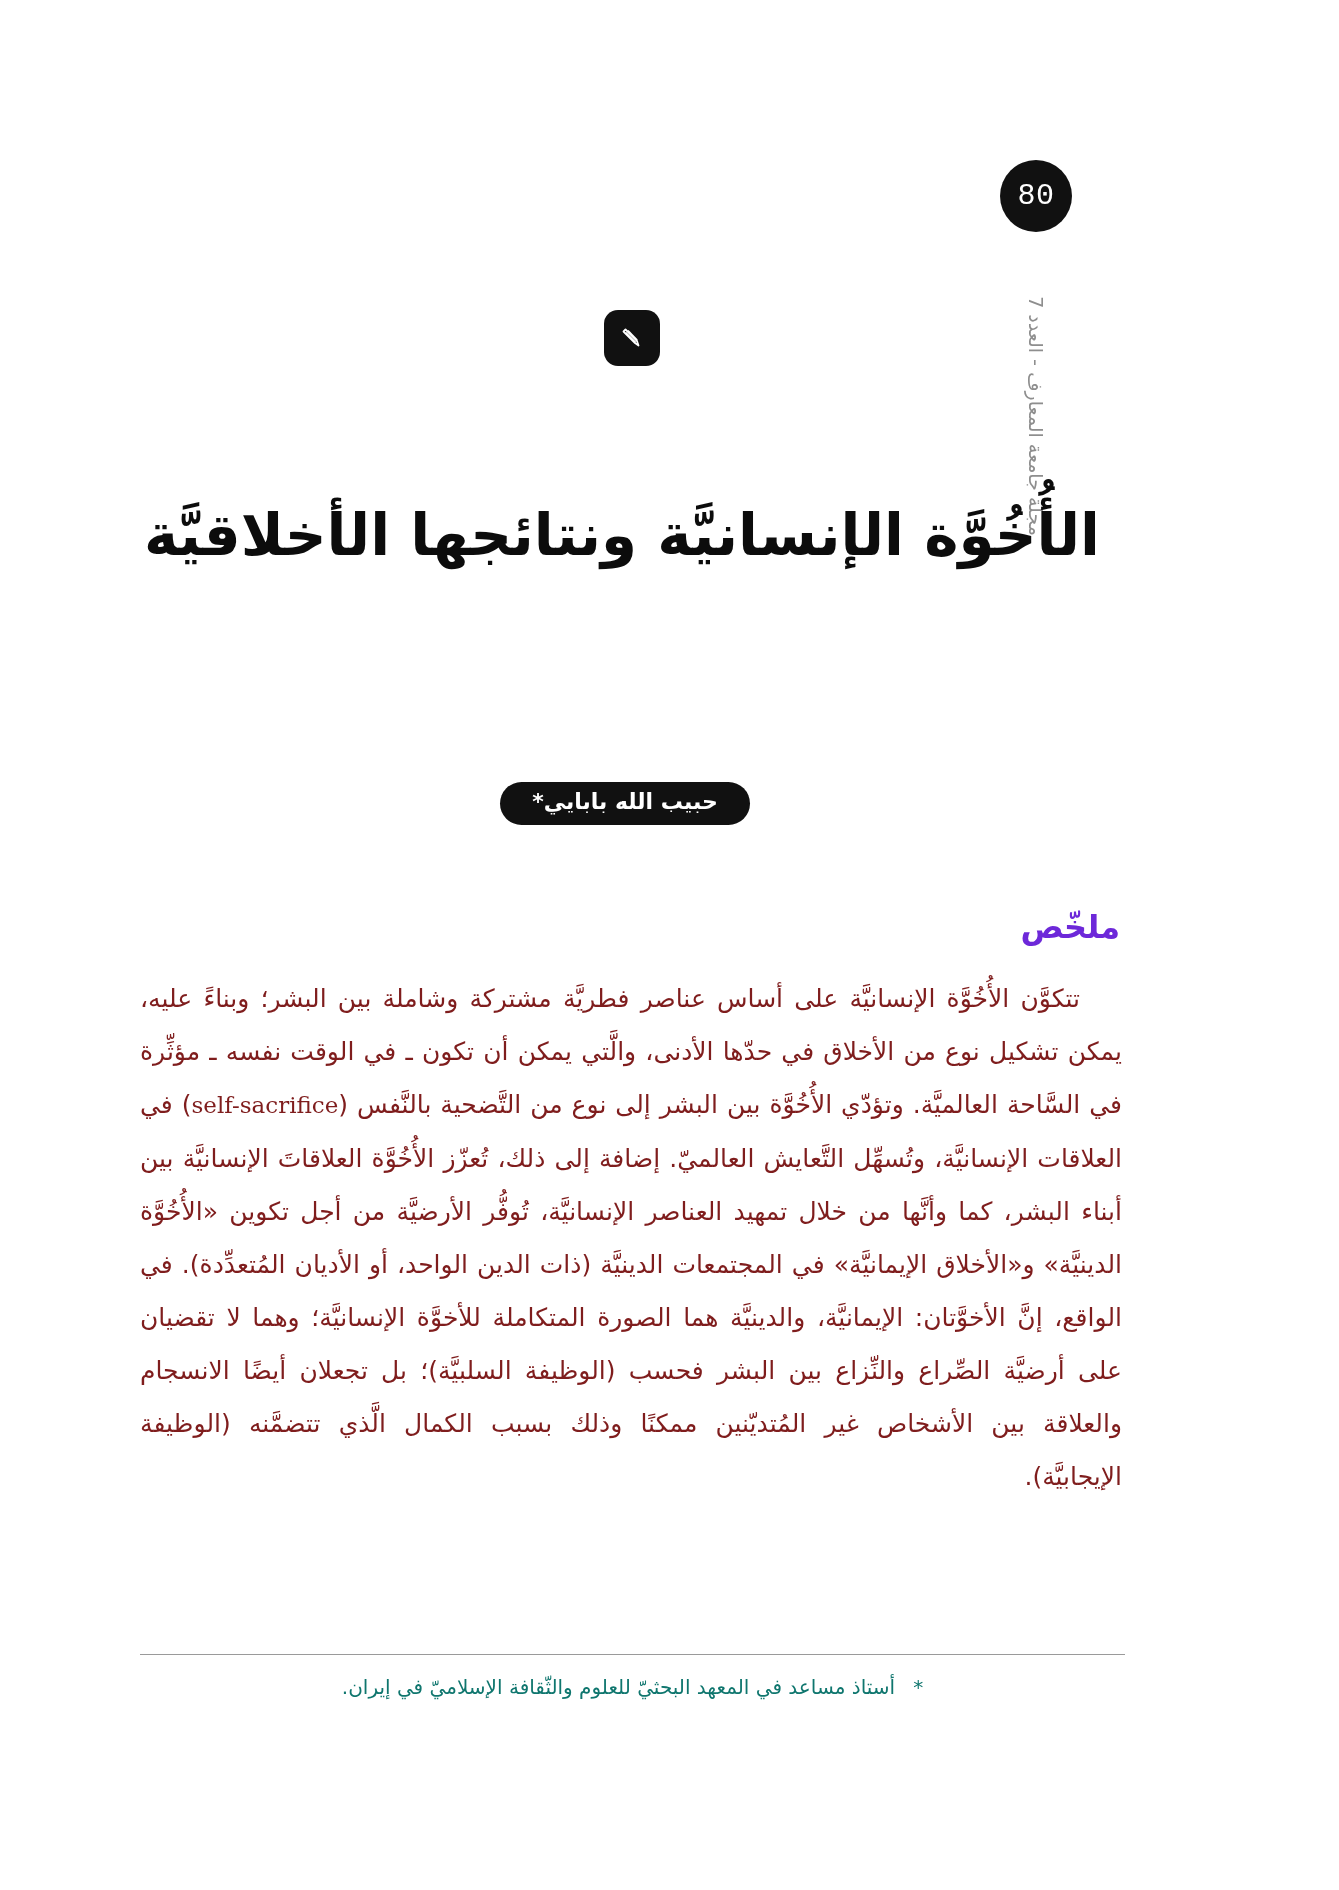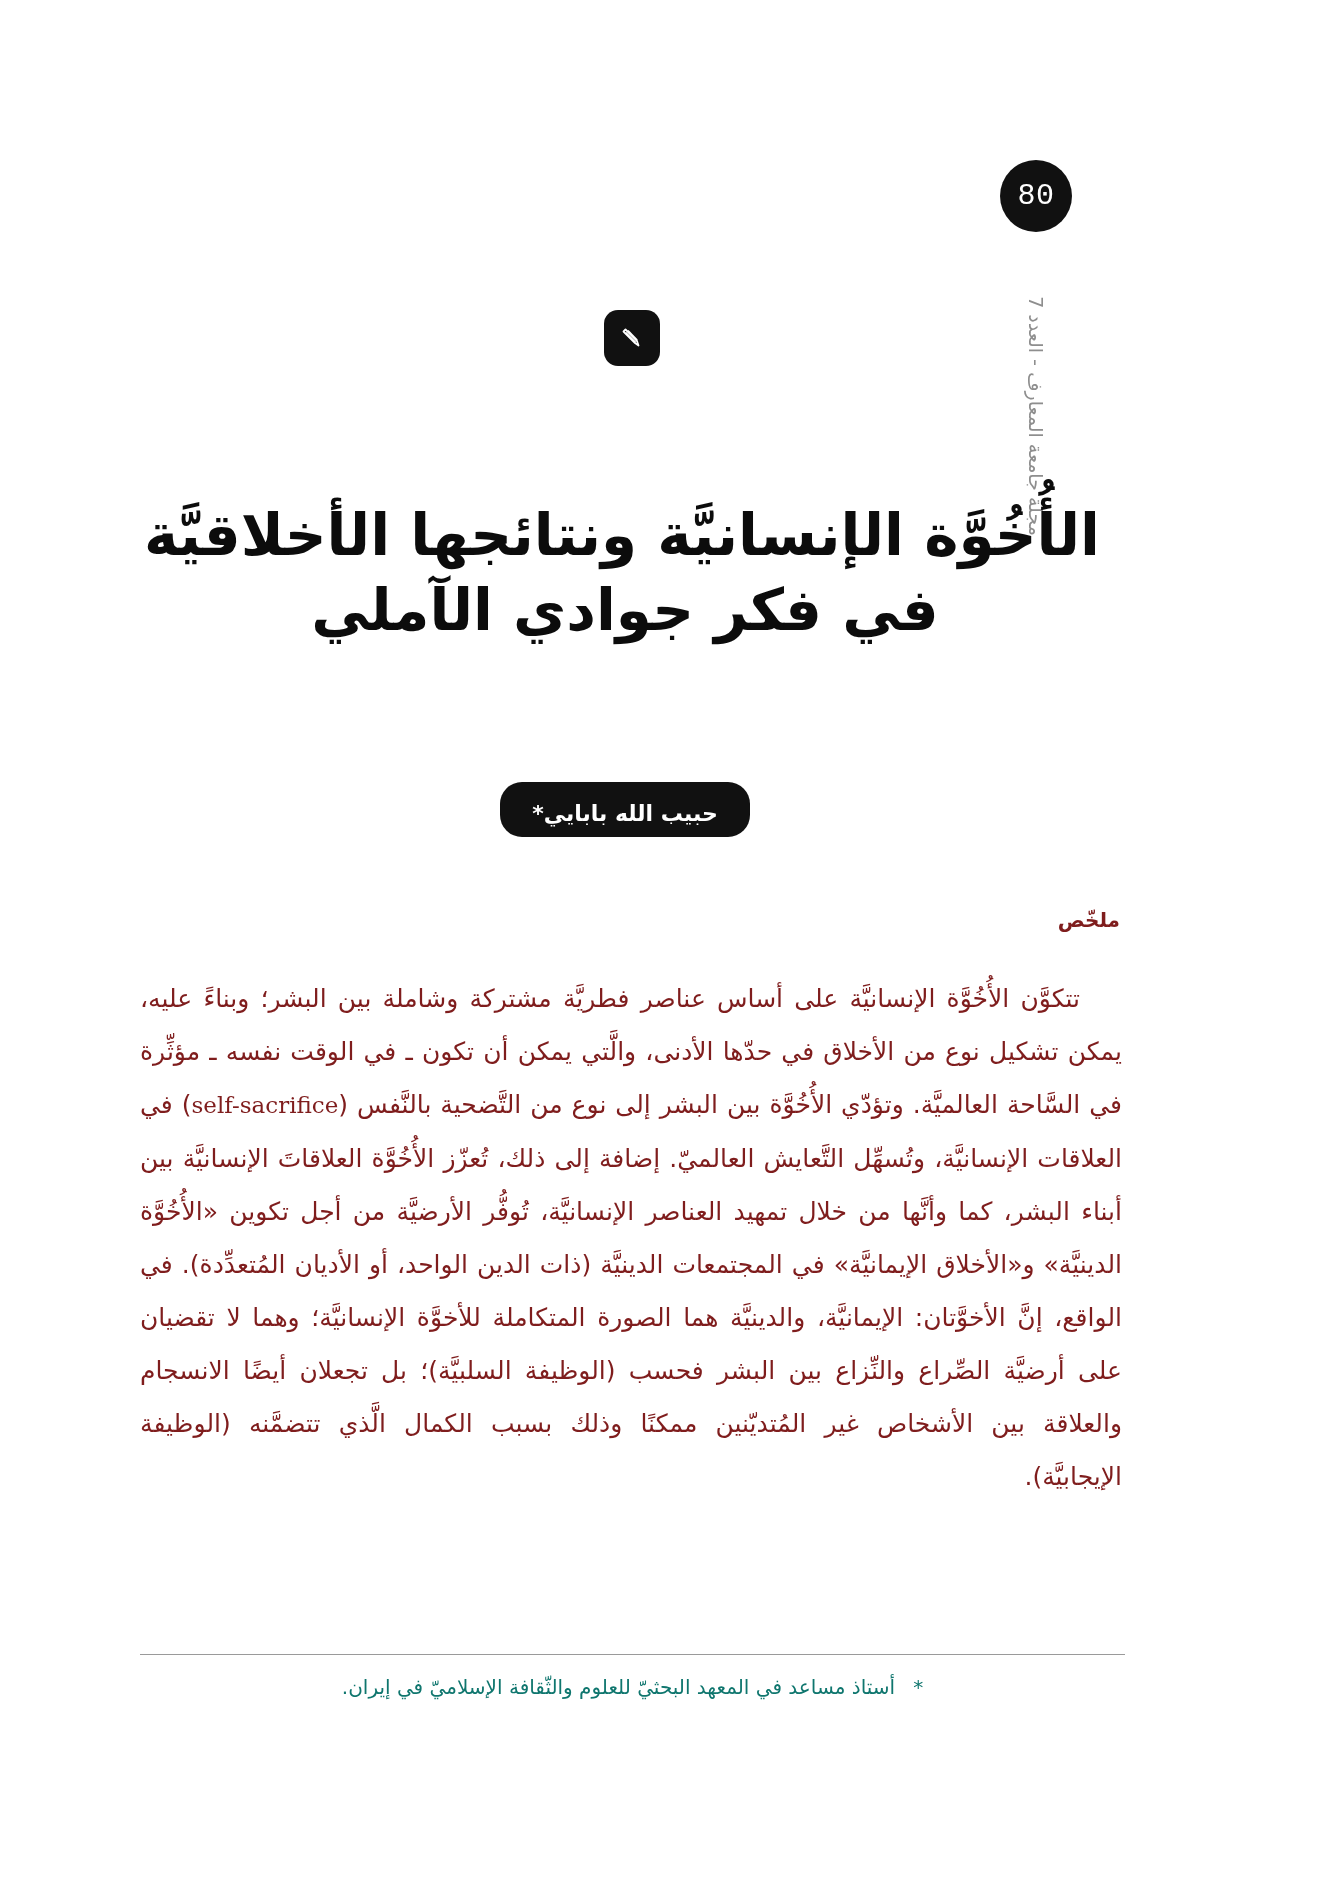--- a/index.html
+++ b/index.html
@@ -97,36 +97,36 @@
     top: 782px;
     left: 150px;
     width: 950px;
     text-align: center;
   }
   .author-pill {
     display: inline-block;
     background: #111111;
     color: #ffffff;
     border-radius: 22px;
-    padding: 20px 32px 11px 32px;
+    padding: 8px 32px 11px 32px;
     font-size: 22px;
     font-weight: 700;
     line-height: 1.1;
   }
 
   
   .abstract-heading {
     position: absolute;
     top: 908px;
     left: 140px;
     width: 980px;
     text-align: right;
-    font-size: 20px;
+    font-size: 32px;
     font-weight: 700;
-    color: #7f1d1d;
+    color: #6d28d9;
   }
 
   .abstract-body {
     position: absolute;
     top: 972px;
     left: 140px;
     width: 982px;
     text-align: justify;
     text-align-last: justify;
     font-size: 25px;
@@ -185,21 +185,20 @@
       </g>
       <g stroke="#ffffff" stroke-width="1.5">
         <line x1="8.8" y1="9.6" x2="18.6" y2="19.4"></line>
         <line x1="11.0" y1="7.6" x2="20.2" y2="17.0"></line>
       </g>
     </svg>
   </div>
 
   <div class="title-block">
     <div class="title-line">الأُخُوَّة الإنسانيَّة ونتائجها الأخلاقيَّة</div>
-    <div class="title-line">في فكر جوادي الآملي</div>
   </div>
 
   <div class="author-pill-wrap">
     <span class="author-pill">حبيب الله بابايي*</span>
   </div>
 
   <div class="abstract-heading">ملخّص</div>
 
   <div class="abstract-body"><span>تتكوَّن الأُخُوَّة الإنسانيَّة على أساس عناصر فطريَّة مشتركة وشاملة بين البشر؛ وبناءً عليه، يمكن تشكيل نوع من الأخلاق في حدّها الأدنى، والَّتي يمكن أن تكون ـ في الوقت نفسه ـ مؤثِّرة في السَّاحة العالميَّة. وتؤدّي الأُخُوَّة بين البشر إلى نوع من التَّضحية بالنَّفس (</span><span class="latin">self-sacrifice</span><span>) في العلاقات الإنسانيَّة، وتُسهِّل التَّعايش العالميّ. إضافة إلى ذلك، تُعزّز الأُخُوَّة العلاقاتَ الإنسانيَّة بين أبناء البشر، كما وأنَّها من خلال تمهيد العناصر الإنسانيَّة، تُوفُّر الأرضيَّة من أجل تكوين «الأُخُوَّة الدينيَّة» و«الأخلاق الإيمانيَّة» في المجتمعات الدينيَّة (ذات الدين الواحد، أو الأديان المُتعدِّدة). في الواقع، إنَّ الأخوَّتان: الإيمانيَّة، والدينيَّة هما الصورة المتكاملة للأخوَّة الإنسانيَّة؛ وهما لا تقضيان على أرضيَّة الصِّراع والنِّزاع بين البشر فحسب (الوظيفة السلبيَّة)؛ بل تجعلان أيضًا الانسجام والعلاقة بين الأشخاص غير المُتديّنين ممكنًا وذلك بسبب الكمال الَّذي تتضمَّنه (الوظيفة الإيجابيَّة).</span></div>
 

